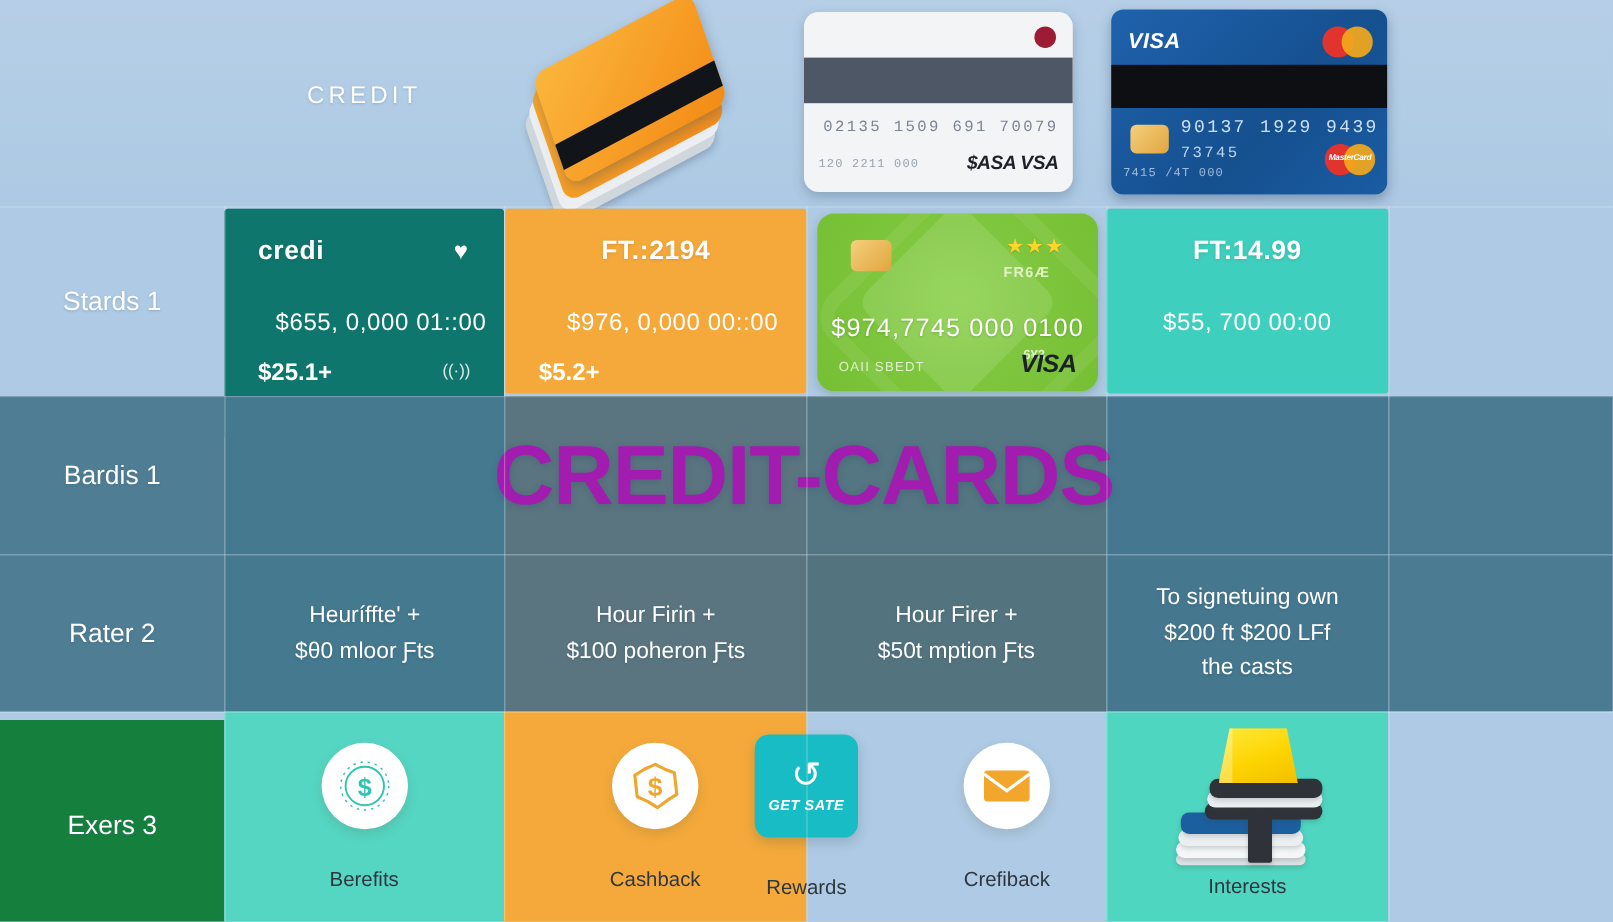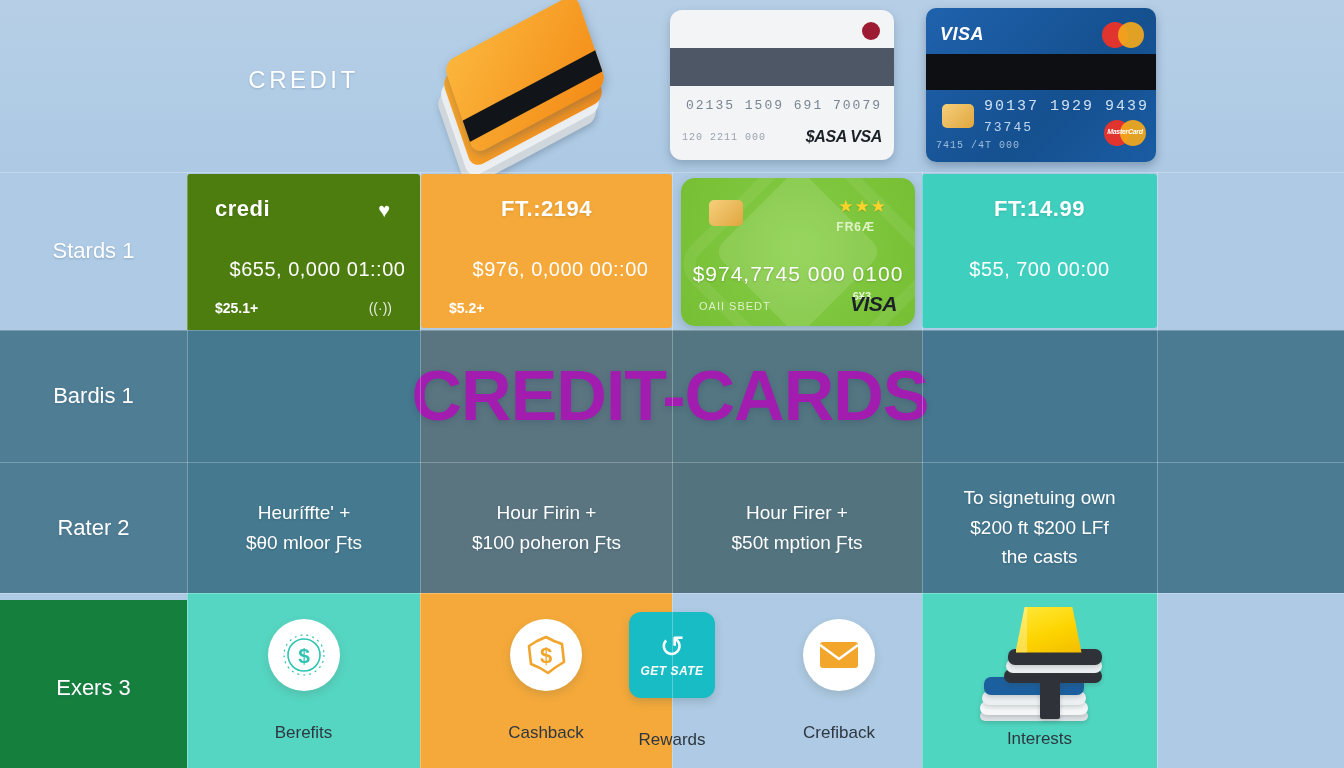--- a/index.html
+++ b/index.html
@@ -12,21 +12,21 @@
 
   
   .abs{position:absolute;box-sizing:border-box;}
 
   
   .header-band{left:0;top:0;width:1344px;height:172px;
     background:linear-gradient(180deg,#b6cfe7 0%,#adc9e3 100%);}
   .header-label{
     left:187px;top:60px;width:233px;height:40px;
     display:flex;align-items:center;justify-content:center;
-    color:#ffffff;font-size:24px;letter-spacing:3.5px;font-weight:400;
+    color:#ffffff;font-size:20px;letter-spacing:3.5px;font-weight:400;
     text-shadow:0 1px 2px rgba(90,120,150,.35);
   }
 
   
   .iso-stack{left:430px;top:12px;width:190px;height:150px;}
   .iso-card{position:absolute;width:150px;height:96px;border-radius:12px;
     transform:rotate(-28deg) skewX(-9deg);}
   .iso-card.s3{left:12px;top:48px;background:#cfd6dc;box-shadow:0 3px 6px rgba(60,80,100,.3);}
   .iso-card.s2{left:15px;top:38px;background:#eceff2;}
   .iso-card.s1{left:18px;top:28px;background:linear-gradient(135deg,#f7a72c 0%,#f48d1b 100%);}
@@ -79,21 +79,21 @@
     text-shadow:0 1px 2px rgba(60,90,120,.3);}
 
   
   .tile{border-radius:3px;overflow:hidden;}
   .tile .t-title{position:absolute;top:22px;left:0;width:100%;text-align:center;color:#fff;
     font-size:22px;font-weight:bold;letter-spacing:.5px;text-shadow:0 1px 3px rgba(0,0,0,.12);}
   .tile .t-title.left{text-align:left;padding-left:28px;box-sizing:border-box;}
   .tile .t-mid{position:absolute;top:84px;left:0;width:100%;text-align:center;color:#fff;
     font-size:20px;letter-spacing:.5px;}
   .tile .t-mid.left{text-align:center;padding-left:28px;box-sizing:border-box;}
-  .tile .t-small{position:absolute;top:126px;left:28px;color:#fff;font-size:14px;font-weight:bold;text-align:center;}
+  .tile .t-small{position:absolute;top:126px;left:28px;color:#fff;font-size:20px;font-weight:bold;text-align:center;}
   .heart{position:absolute;top:26px;right:30px;color:#fff;font-size:20px;line-height:1;}
   .wifi{position:absolute;top:126px;right:28px;color:rgba(255,255,255,.85);font-size:14px;}
 
   
   .card-green{border-radius:14px;overflow:hidden;
     background:radial-gradient(circle at 50% 48%,#8ad04a 0%,#7ec63d 48%,#76bf34 100%);
     box-shadow:0 3px 8px rgba(60,90,60,.25);}
   .cg-deco{position:absolute;left:50%;top:50%;width:120px;height:120px;margin:-60px 0 0 -60px;
     background:rgba(255,255,255,.12);transform:rotate(45deg);border-radius:14px;}
   .cg-deco2{position:absolute;left:50%;top:50%;width:170px;height:170px;margin:-85px 0 0 -85px;
@@ -199,21 +199,21 @@
     <div class="cb-sub">7415 /4T 000</div>
     <div class="mc bot">
       <i class="r"></i>
         <i class="y"></i>
         <div class="mc-txt">MasterCard</div>
     </div>
   </div>
 
   <div class="abs rowlabel" style="left:0;top:172px;width:187px;height:158px;background:#aecae4;">Stards 1</div>
 
-  <div class="abs tile" style="left:187px;top:174px;width:233px;height:192px;background:#4d7c0f;text-decoration:underline;">
+  <div class="abs tile" style="left:187px;top:174px;width:233px;height:192px;background:#0f766e;text-decoration:underline;">
     <div class="t-title left">credi</div>
     <div class="heart">♥</div>
     <div class="t-mid left">$655, 0,000 01::00</div>
     <div class="t-small">$25.1+</div>
     <div class="wifi">((·))</div>
   </div>
 
   <div class="abs tile" style="left:421px;top:174px;width:251px;height:154px;background:#f5a93a;">
     <div class="t-title">FT.:2194</div>
     <div class="t-mid left">$976, 0,000 00::00</div>

